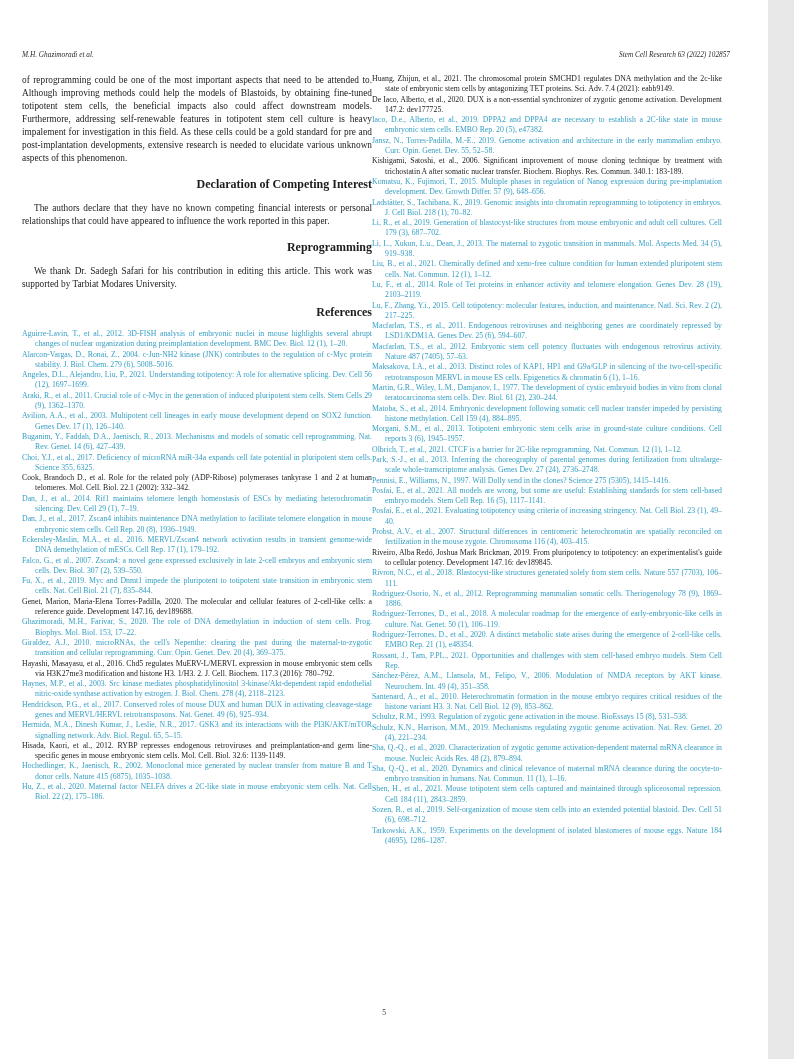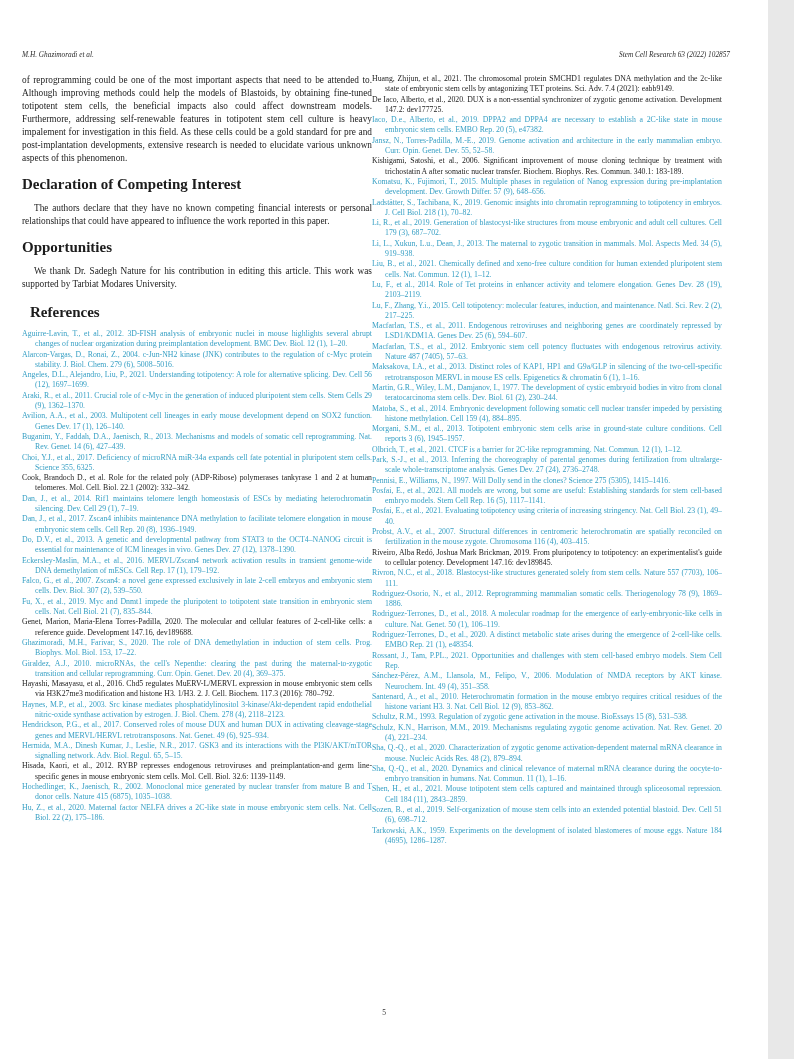--- a/index.html
+++ b/index.html
@@ -7,21 +7,21 @@
     width:768px;height:1059px;position:relative;background:#ffffff;
     font-family:Liberation Serif, serif;box-sizing:border-box;
     padding:50px 38px 0 22px;overflow:hidden;color:#1c1c1c;
   }
   .header{display:flex;justify-content:space-between;align-items:baseline;
     font-style:italic;font-size:7.3px;color:#2b2b2b;margin-bottom:15px;}
   .columns{display:flex;}
   .col{width:350px;box-sizing:border-box;}
   p.body{font-size:9.3px;line-height:13px;text-align:justify;margin:0;}
   p.body.indent{text-indent:12px;}
-  h2.sec{font-size:15px;font-weight:bold;margin:14px 0 12px 0;line-height:11px;}
+  h2.sec{font-size:12px;font-weight:bold;margin:14px 0 12px 0;line-height:11px;text-align:right;}
   h2.refs-head{margin:16px 0 11px 8px;}
   .ref{font-size:7.8px;line-height:10.3px;text-align:justify;margin:0;
     padding-left:13px;text-indent:-13px;}
   .ref.link{color:var(--link-color);}
   .footer{position:absolute;bottom:42px;left:0;right:0;text-align:center;
     font-size:7.5px;color:#333;}
 </style>
 </head>
 <body>
 
@@ -33,36 +33,35 @@
   </div>
 
   <div class="columns">
 
     <div class="col">
       <p class="body">of reprogramming could be one of the most important aspects that need to be attended to. Although improving methods could help the models of Blastoids, by obtaining fine-tuned totipotent stem cells, the beneficial impacts also could affect downstream models. Furthermore, addressing self-renewable features in totipotent stem cell culture is heavy impalement for investigation in this field. As these cells could be a gold standard for pre and post-implantation developments, extensive research is needed to elucidate various unknown aspects of this phenomenon.</p>
 
       <h2 class="sec">Declaration of Competing Interest</h2>
       <p class="body indent">The authors declare that they have no known competing financial interests or personal relationships that could have appeared to influence the work reported in this paper.</p>
 
-      <h2 class="sec">Opportunities</h2>
-      <p class="body indent">We thank Dr. Sadegh Nature for his contribution in editing this article. This work was supported by Tarbiat Modares University.</p>
+      <h2 class="sec">Reprogramming</h2>
+      <p class="body indent">We thank Dr. Sadegh Safari for his contribution in editing this article. This work was supported by Tarbiat Modares University.</p>
 
       <h2 class="sec refs-head">References</h2>
       <div>
           <p class="ref link">Aguirre-Lavin, T., et al., 2012. 3D-FISH analysis of embryonic nuclei in mouse highlights several abrupt changes of nuclear organization during preimplantation development. BMC Dev. Biol. 12 (1), 1–20.</p>
           <p class="ref link">Alarcon-Vargas, D., Ronai, Z., 2004. c-Jun-NH2 kinase (JNK) contributes to the regulation of c-Myc protein stability. J. Biol. Chem. 279 (6), 5008–5016.</p>
           <p class="ref link">Angeles, D.L., Alejandro, Liu, P., 2021. Understanding totipotency: A role for alternative splicing. Dev. Cell 56 (12), 1697–1699.</p>
           <p class="ref link">Araki, R., et al., 2011. Crucial role of c-Myc in the generation of induced pluripotent stem cells. Stem Cells 29 (9), 1362–1370.</p>
           <p class="ref link">Avilion, A.A., et al., 2003. Multipotent cell lineages in early mouse development depend on SOX2 function. Genes Dev. 17 (1), 126–140.</p>
           <p class="ref link">Buganim, Y., Faddah, D.A., Jaenisch, R., 2013. Mechanisms and models of somatic cell reprogramming. Nat. Rev. Genet. 14 (6), 427–439.</p>
           <p class="ref link">Choi, Y.J., et al., 2017. Deficiency of microRNA miR-34a expands cell fate potential in pluripotent stem cells. Science 355, 6325.</p>
           <p class="ref">Cook, Brandoch D., et al. Role for the related poly (ADP-Ribose) polymerases tankyrase 1 and 2 at human telomeres. Mol. Cell. Biol. 22.1 (2002): 332–342.</p>
           <p class="ref link">Dan, J., et al., 2014. Rif1 maintains telomere length homeostasis of ESCs by mediating heterochromatin silencing. Dev. Cell 29 (1), 7–19.</p>
           <p class="ref link">Dan, J., et al., 2017. Zscan4 inhibits maintenance DNA methylation to facilitate telomere elongation in mouse embryonic stem cells. Cell Rep. 20 (8), 1936–1949.</p>
-          <p class="ref link">Do, D.V., et al., 2013. A genetic and developmental pathway from STAT3 to the OCT4–NANOG circuit is essential for maintenance of ICM lineages in vivo. Genes Dev. 27 (12), 1378–1390.</p>
           <p class="ref link">Eckersley-Maslin, M.A., et al., 2016. MERVL/Zscan4 network activation results in transient genome-wide DNA demethylation of mESCs. Cell Rep. 17 (1), 179–192.</p>
           <p class="ref link">Falco, G., et al., 2007. Zscan4: a novel gene expressed exclusively in late 2-cell embryos and embryonic stem cells. Dev. Biol. 307 (2), 539–550.</p>
           <p class="ref link">Fu, X., et al., 2019. Myc and Dnmt1 impede the pluripotent to totipotent state transition in embryonic stem cells. Nat. Cell Biol. 21 (7), 835–844.</p>
           <p class="ref">Genet, Marion, Maria-Elena Torres-Padilla, 2020. The molecular and cellular features of 2-cell-like cells: a reference guide. Development 147.16, dev189688.</p>
           <p class="ref link">Ghazimoradi, M.H., Farivar, S., 2020. The role of DNA demethylation in induction of stem cells. Prog. Biophys. Mol. Biol. 153, 17–22.</p>
           <p class="ref link">Giraldez, A.J., 2010. microRNAs, the cell's Nepenthe: clearing the past during the maternal-to-zygotic transition and cellular reprogramming. Curr. Opin. Genet. Dev. 20 (4), 369–375.</p>
           <p class="ref">Hayashi, Masayasu, et al., 2016. Chd5 regulates MuERV-L/MERVL expression in mouse embryonic stem cells via H3K27me3 modification and histone H3. 1/H3. 2. J. Cell. Biochem. 117.3 (2016): 780–792.</p>
           <p class="ref link">Haynes, M.P., et al., 2003. Src kinase mediates phosphatidylinositol 3-kinase/Akt-dependent rapid endothelial nitric-oxide synthase activation by estrogen. J. Biol. Chem. 278 (4), 2118–2123.</p>
           <p class="ref link">Hendrickson, P.G., et al., 2017. Conserved roles of mouse DUX and human DUX in activating cleavage-stage genes and MERVL/HERVL retrotransposons. Nat. Genet. 49 (6), 925–934.</p>
           <p class="ref link">Hermida, M.A., Dinesh Kumar, J., Leslie, N.R., 2017. GSK3 and its interactions with the PI3K/AKT/mTOR signalling network. Adv. Biol. Regul. 65, 5–15.</p>

